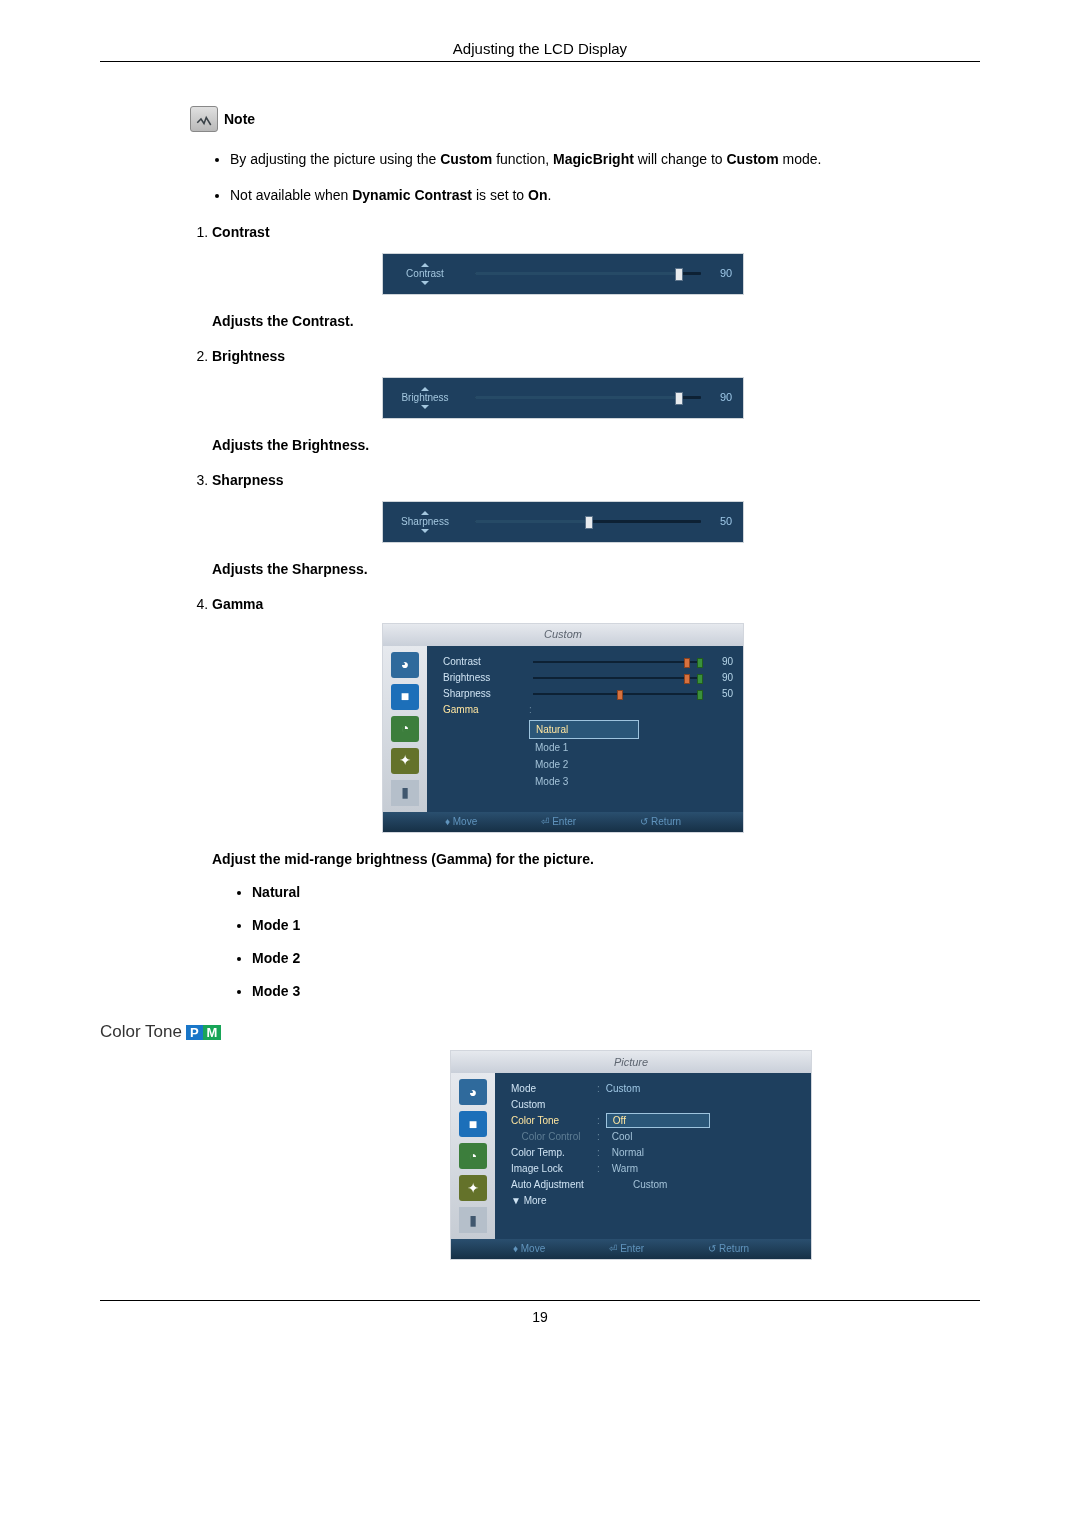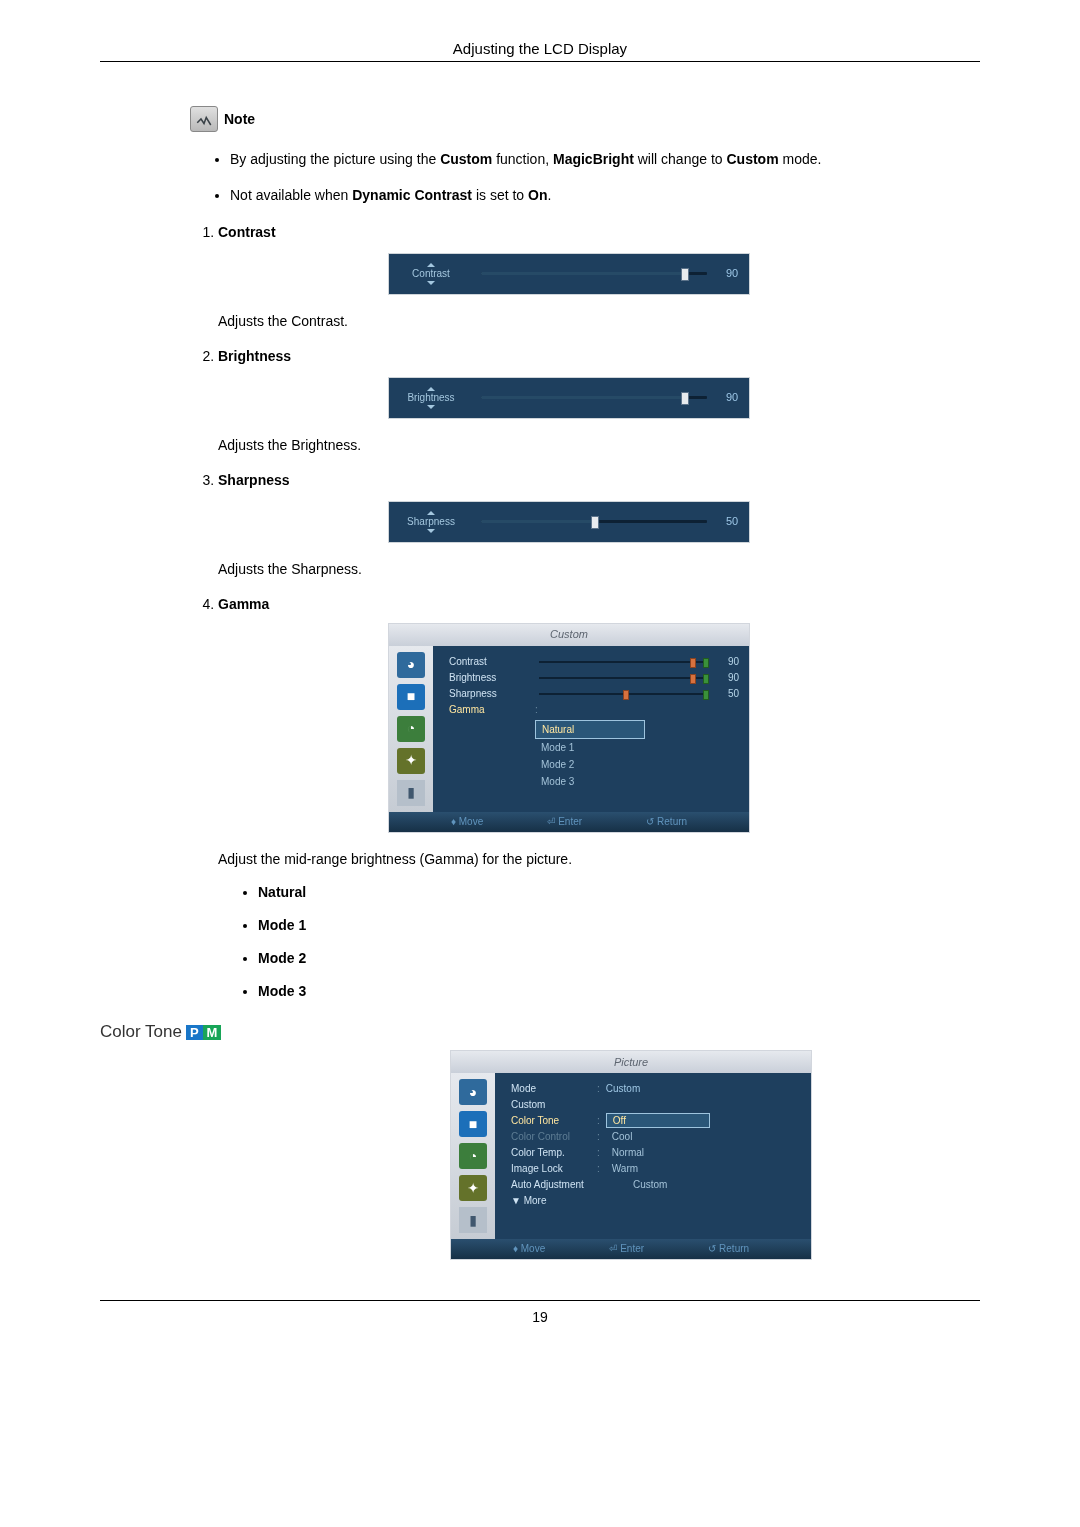--- a/index.html
+++ b/index.html
@@ -53,31 +53,32 @@
     padding-left: 40px;
     margin: 8px 0 0 0;
   }
   ul.bullets > li {
     margin-bottom: 12px;
     line-height: 1.7;
     text-align: justify;
   }
   ol.numlist {
     padding-left: 22px;
-    margin: 6px;
+    margin: 0;
   }
   ol.numlist > li {
     margin-top: 14px;
     line-height: 1.5;
   }
   ol.numlist .item-head {
     font-weight: bold;
   }
   .item-desc {
     margin: 14px 0 6px 0;
+    font-weight: bold;
   }
   .sub-bullets {
     list-style: disc;
     padding-left: 40px;
     margin: 8px 0 20px 0;
   }
   .sub-bullets li {
     font-weight: bold;
     margin: 12px 0;
   }
@@ -168,21 +169,21 @@
   }
   .osd-row {
     display:flex;align-items:center;height:16px;gap:6px;
   }
   .osd-row .r-label{width:80px;color:#cfe3f3;}
   .osd-row .r-sep{color:#6b8aa1;}
   .osd-row .mini-track{flex:1;height:2px;background:#0d2134;position:relative;margin:0 4px;}
   .osd-row .mini-thumb{position:absolute;top:-3px;width:4px;height:8px;background:#d7713e;border:1px solid #8a4321;}
   .osd-row .mini-end{position:absolute;right:-2px;top:-3px;width:4px;height:8px;background:#3a913a;border:1px solid #215b21;}
   .osd-row .r-val{width:22px;text-align:right;color:#b7d6e9;}
-  .osd-row.faded .r-label{color:#5e7d94;}
+  .osd-row.faded .r-label{color:#5e7d94;text-align:center;}
   .select-col {
     margin-left: 86px;
     margin-top:2px;
     width: 110px;
   }
   .select-opt {
     padding:1px 6px;color:#a3c2d8;
   }
   .select-opt.sel {
     border:1px solid #9ec4de;background:#2a5678;color:#ffe6a0;

